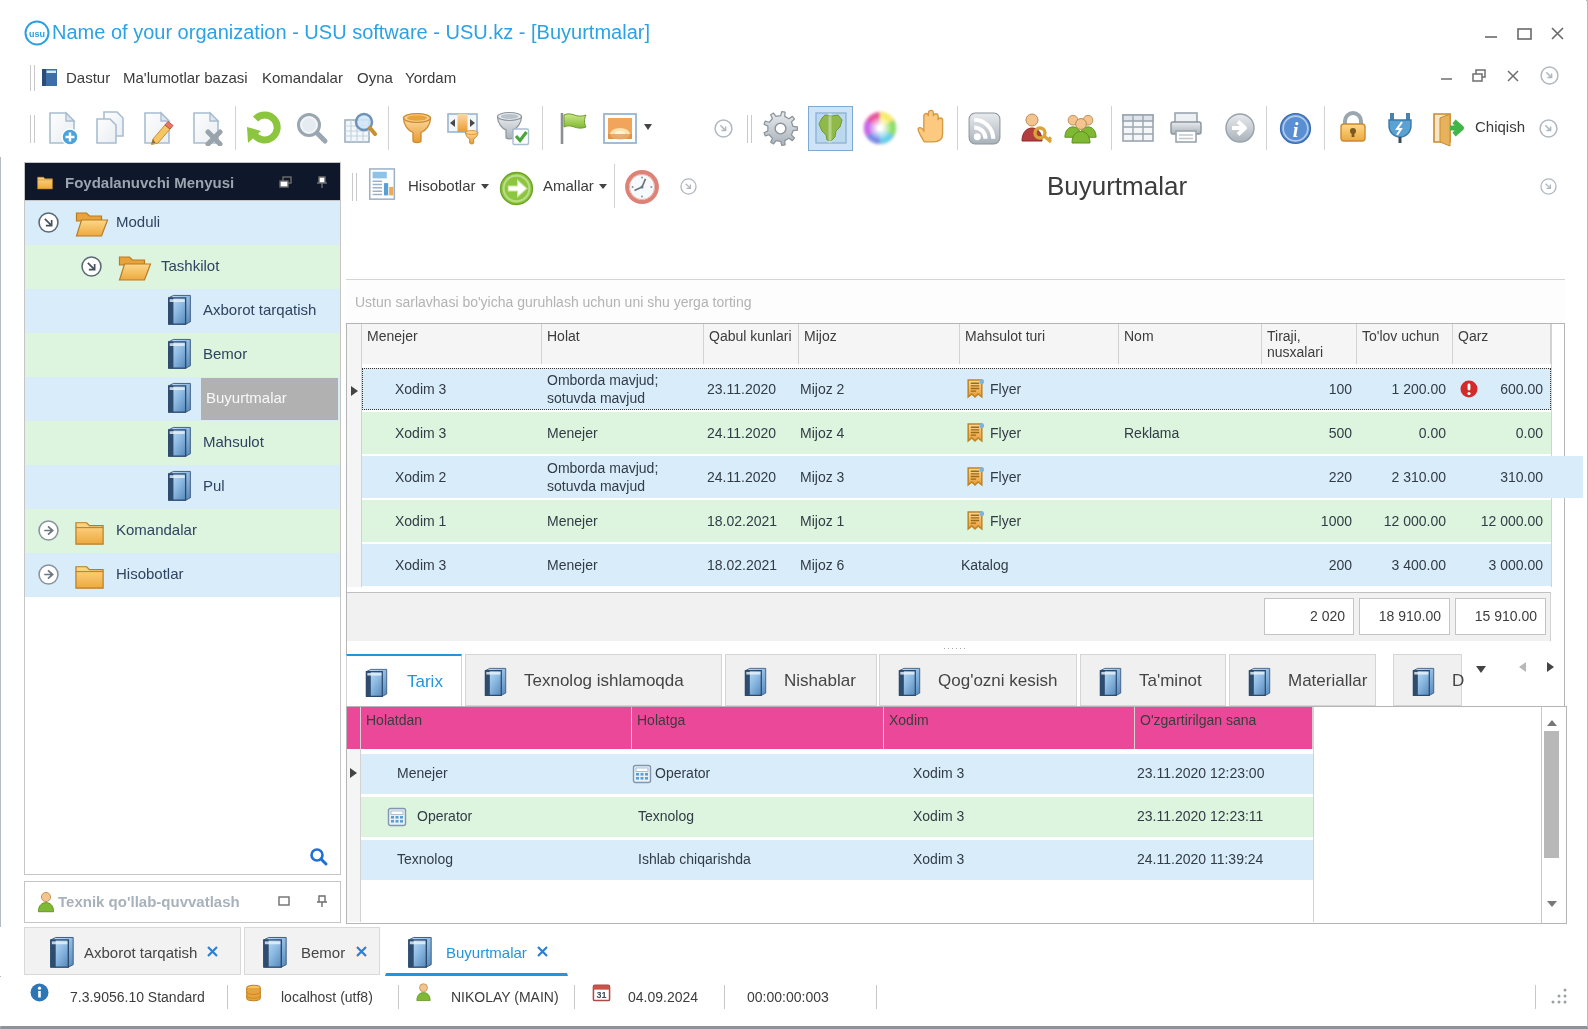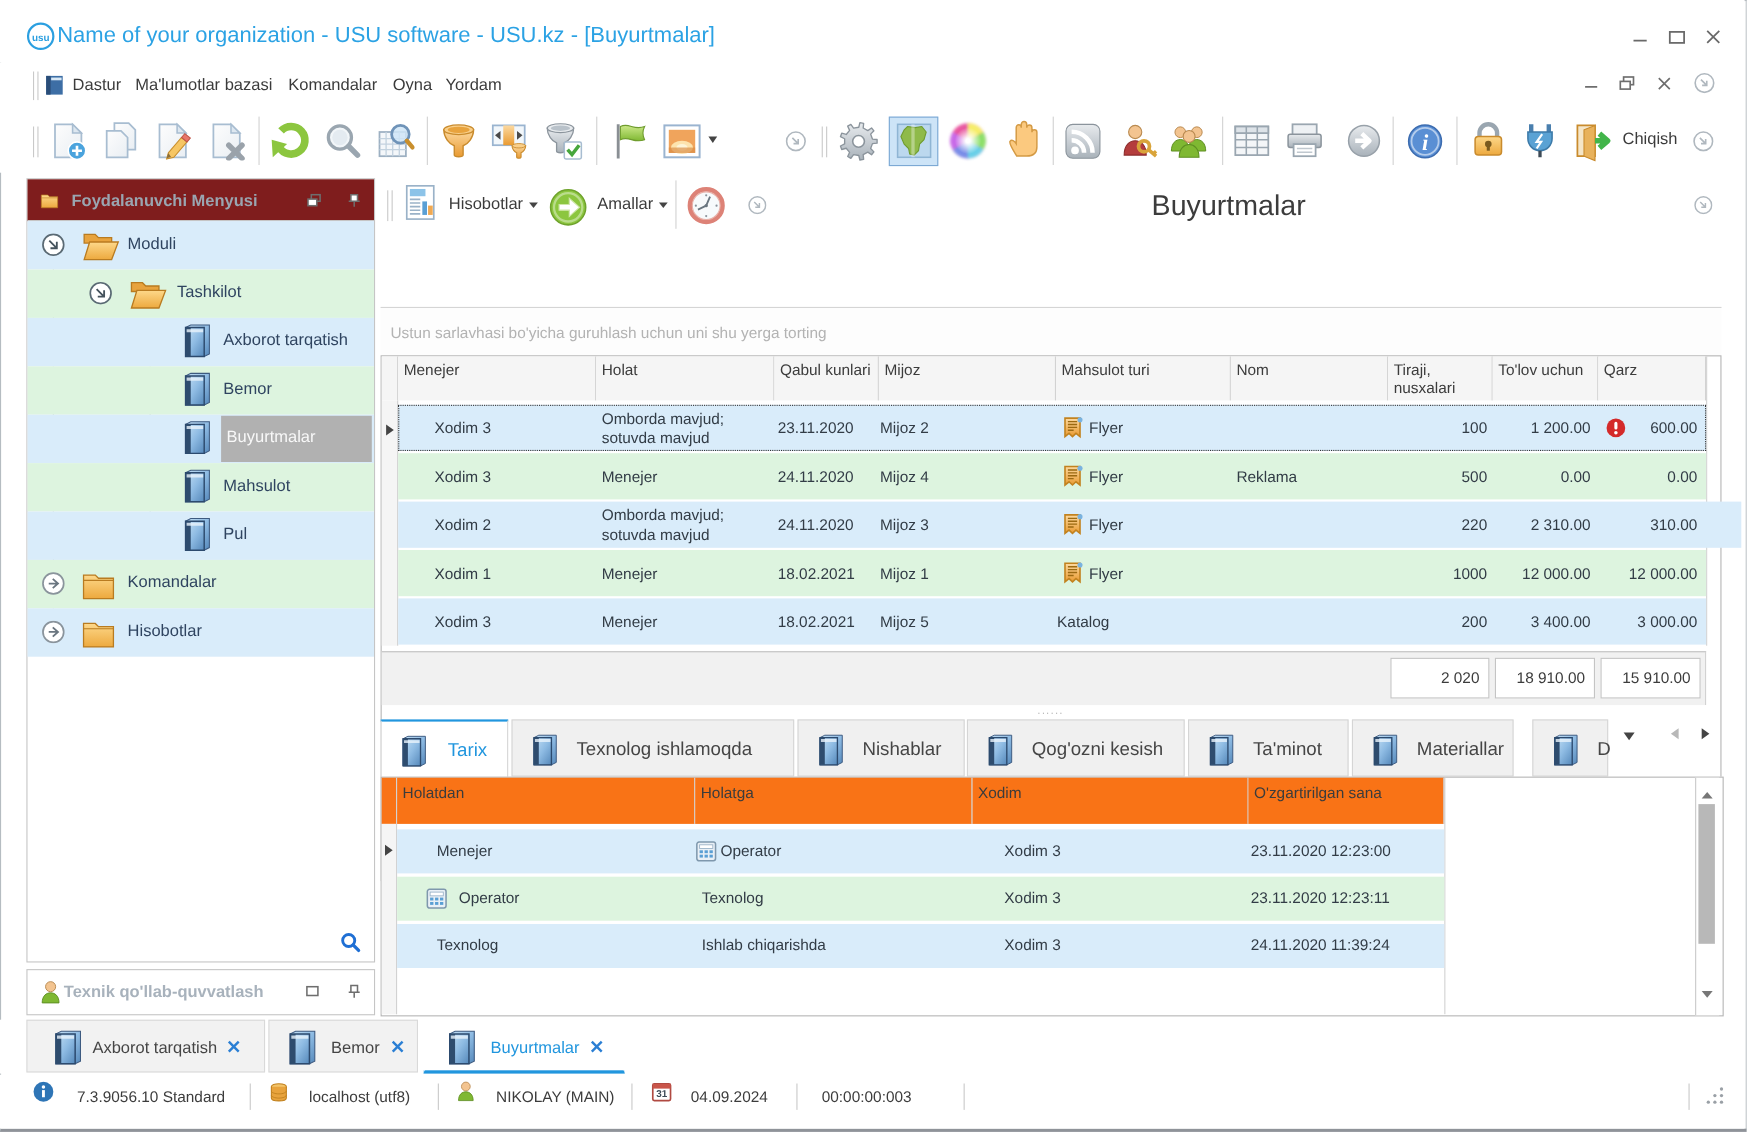--- a/index.html
+++ b/index.html
@@ -13,21 +13,21 @@
 
 #menubar { position:absolute; left:0; top:57px; width:1586px; height:43px; background:#fff; }
 .menu-item { position:absolute; top:12px; font-size:15px; color:#3b3b3b; white-space:nowrap; }
 .grip { position:absolute; width:5px; border-left:1px solid #c9c9c9; border-right:1px solid #c9c9c9; }
 
 #toolbar1 { position:absolute; left:0; top:100px; width:1586px; height:57px; background:#fff; }
 .tsep { position:absolute; width:1px; background:#d2d2d2; top:6px; height:44px; }
 .ico { position:absolute; }
 
 #leftpanel { position:absolute; left:24px; top:162px; width:317px; height:713px; border:1px solid #c5c5c5; background:#fff; }
-#lp-header { position:absolute; left:0; top:0; width:100%; height:38px; background:#7f1d1d; border-bottom:1px solid #c5c5c5; }
+#lp-header { position:absolute; left:0; top:0; width:100%; height:38px; background:#0f172a; border-bottom:1px solid #c5c5c5; }
 #lp-title { position:absolute; left:40px; top:11px; font-size:15px; font-weight:bold; color:#9aa5b0; }
 .tree-row { position:absolute; left:0; width:315px; height:44px; }
 .row-blue { background:#d9ecfa; }
 .row-green { background:#ddf4df; }
 .tree-label { position:absolute; font-size:15px; color:#2f4460; top:12px; white-space:nowrap; }
 #support { position:absolute; left:24px; top:881px; width:317px; height:42px; border:1px solid #c5c5c5; background:#fff; }
 
 #main { position:absolute; left:346px; top:160px; width:1219px; height:767px; }
 #mtoolbar { position:absolute; left:0; top:0; width:100%; height:53px; background:#fff; }
 #bigtitle { position:absolute; left:771px; top:11px; transform:translateX(-50%); font-size:26px; color:#3c3c3c; }
@@ -44,21 +44,21 @@
 .num { text-align:right; }
 #gsummary { position:absolute; left:0; top:268px; width:1204px; height:49px; background:#f1f1f1; border-top:1px solid #c0c0c0; border-right:1px solid #d2d2d2; }
 .sumbox { position:absolute; top:5px; height:37px; background:#fff; border:1px solid #c4c4c4; }
 .sumbox span { position:absolute; right:8px; top:9px; font-size:14px; color:#3c3c3c; }
 
 #tabstrip { position:absolute; left:0; top:492px; height:54px; }
 .btab { position:absolute; top:2px; height:52px; background:#f0f0f0; border:1px solid #d5d5d5; }
 .btab .blabel { position:absolute; top:16px; font-size:17px; color:#454545; white-space:nowrap; }
 
 #lowerpane { position:absolute; left:0; top:546px; width:1221px; height:218px; border:1px solid #b5b5b5; background:#fff; }
-.lghead { position:absolute; top:0; height:42px; background:#f97316; border-right:1px solid #d2d2d2; }
+.lghead { position:absolute; top:0; height:42px; background:#ec4899; border-right:1px solid #d2d2d2; }
 .lghead span { position:absolute; left:5px; top:5px; font-size:14px; color:#3c3c3c; }
 .lgrow { position:absolute; left:3px; width:964px; height:40px; }
 .lgcell { position:absolute; top:0; height:100%; font-size:14px; color:#323c46; }
 
 #doctabs { position:absolute; left:0px; top:927px; width:1586px; height:49px; background:#fff; }
 .dtab { position:absolute; top:0; height:48px; background:#f2f2f2; border:1px solid #d9d9d9; }
 .dtab .dlabel { position:absolute; top:16px; font-size:15px; color:#454545; white-space:nowrap; }
 
 #statusbar { position:absolute; left:0; top:977px; width:1586px; height:49px; background:#fff;text-decoration:underline; }
 .sb-text { position:absolute; top:12px; font-size:14px; color:#3c3c3c; white-space:nowrap; }
@@ -704,21 +704,21 @@
         </svg>
       <div class="gcell" style="left:628px;top:13px">Flyer</div>
       <div class="gcell num" style="left:900px;width:95px;top:13px;padding-right:5px">1000</div>
       <div class="gcell num" style="left:995px;width:96px;top:13px;padding-right:7px">12 000.00</div>
       <div class="gcell num" style="left:1091px;width:94px;top:13px;padding-right:4px">12 000.00</div>
     </div>
     <div class="grow row-blue" style="left:15px;top:220px;width:1189px">
       <div class="gcell" style="left:33px;top:13px">Xodim 3</div>
       <div class="gcell" style="left:185px;top:13px">Menejer</div>
       <div class="gcell" style="left:345px;top:13px">18.02.2021</div>
-      <div class="gcell" style="left:438px;top:13px">Mijoz 5</div>
+      <div class="gcell" style="left:438px;top:13px">Mijoz 6</div>
       <div class="gcell" style="left:599px;top:13px">Katalog</div>
       <div class="gcell num" style="left:900px;width:95px;top:13px;padding-right:5px">200</div>
       <div class="gcell num" style="left:995px;width:96px;top:13px;padding-right:7px">3 400.00</div>
       <div class="gcell num" style="left:1091px;width:94px;top:13px;padding-right:4px">3 000.00</div>
     </div>
     <div id="gsummary">
       <div class="sumbox" style="left:917px;width:90px">
           <span>2 020</span>
         </div>
       <div class="sumbox" style="left:1012px;width:91px">

